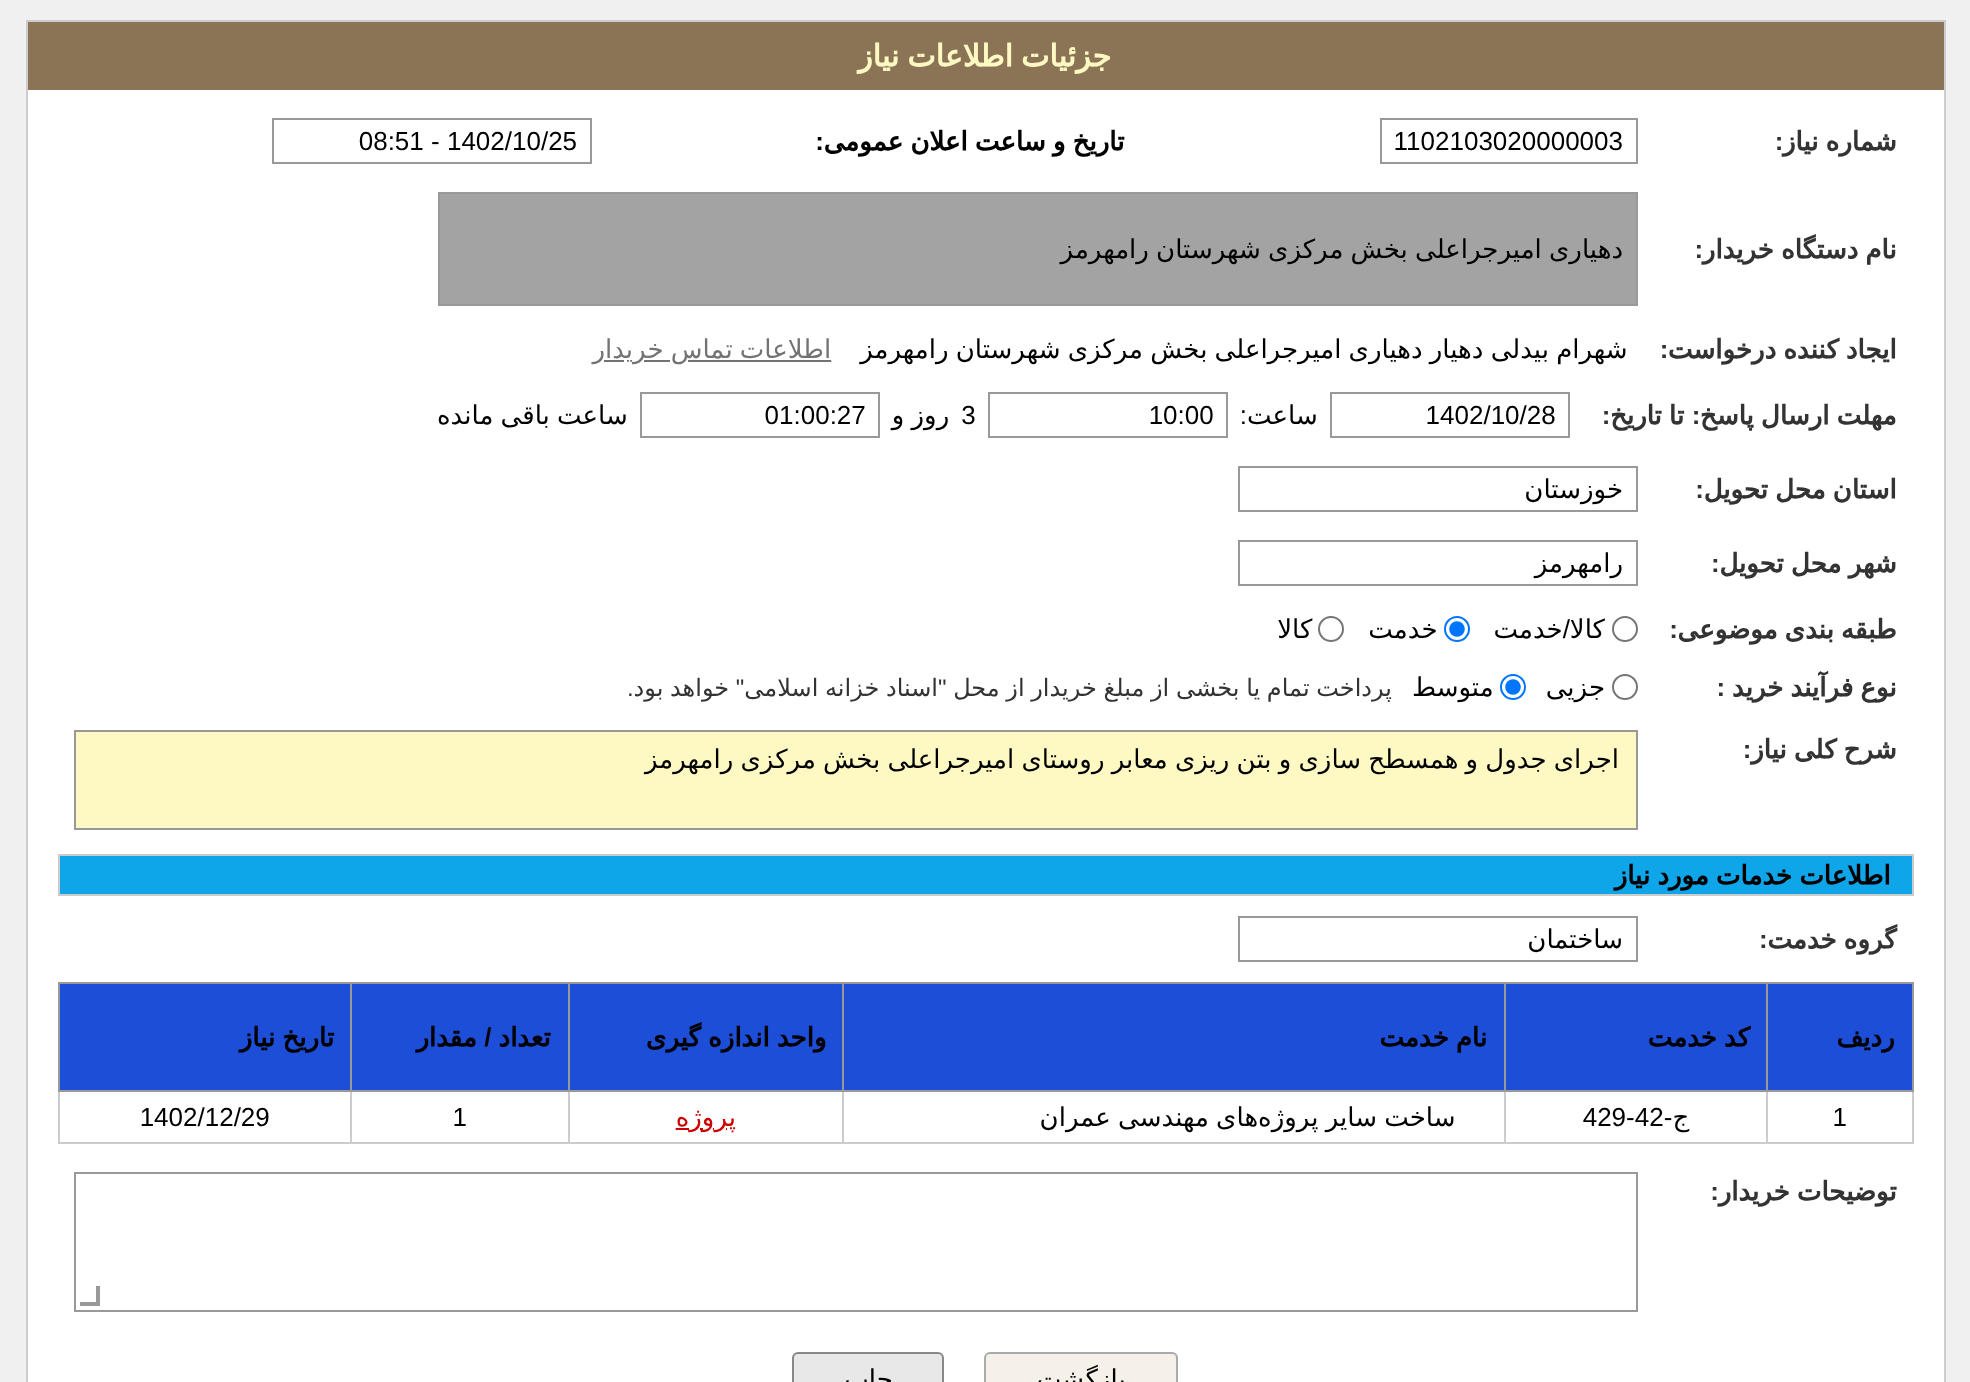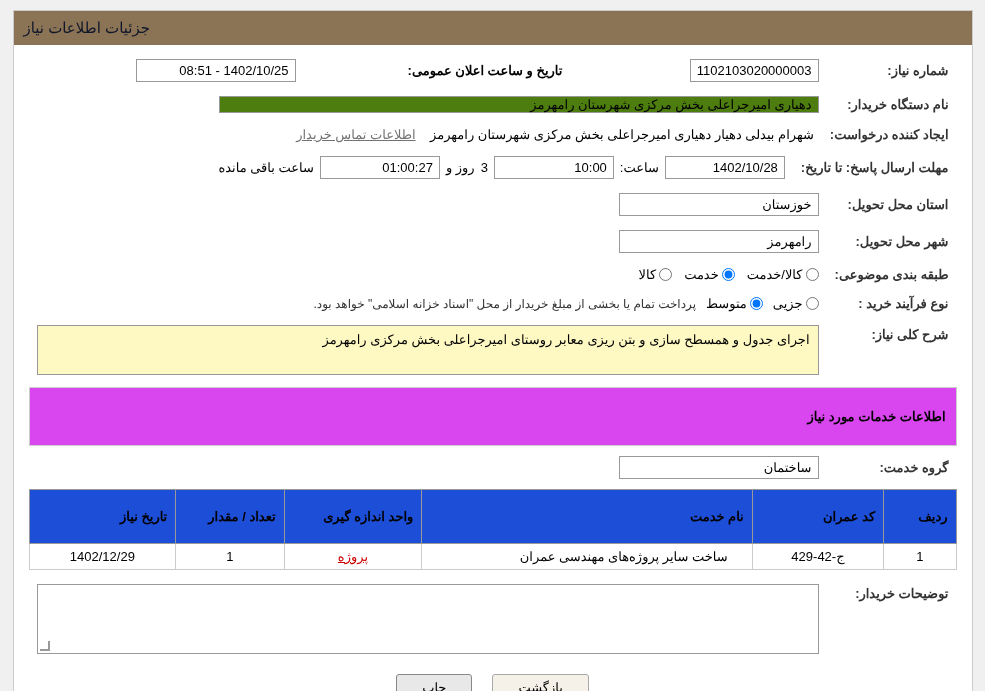--- a/index.html
+++ b/index.html
@@ -11,33 +11,33 @@
       padding: 10px;
     }
     .page-container {
       background: #fff;
       border: 1px solid #ccc;
       max-width: 960px;
       margin: 0 auto;
     }
     .page-header {
       background: #8B7355;
-      color: #0f172a;
-      text-align: left;
+      color: #fef9c3;
+      text-align: center;
       padding: 8px 10px;
       font-size: 15px;
-      font-weight: normal;
+      font-weight: bold;
     }
     .content-area {
       padding: 10px 15px;
     }
     .section-title {
-      background: #d946ef;
+      background: #0ea5e9;
       border: 1px solid #ccc;
-      padding: 21px 10px;
+      padding: 2px 10px;
       font-weight: bold;
       font-size: 13px;
       margin: 8px 0 6px 0;
       text-align: right;
     }
     .info-table {
       width: 100%;
       border-collapse: collapse;
       margin-bottom: 6px;
     }
@@ -55,22 +55,22 @@
     .value-box {
       border: 1px solid #999;
       background: #fff;
       padding: 3px 6px;
       display: inline-block;
       min-width: 120px;
       text-align: right;
     }
     .value-box-wide {
       border: 1px solid #999;
-      background: #4d7c0f;
-      padding: 0 6px;
+      background: #a3a3a3;
+      padding: 20px 6px;
       display: inline-block;
       width: 100%;
       text-align: right;
     }
     .inline-label {
       font-weight: bold;
       white-space: nowrap;
     }
     .contact-link {
       color: #737373;
@@ -335,21 +335,21 @@
           <span class="value-box" style="min-width:200px;">ساختمان</span>
         </td>
       </tr>
     </tbody>
       </table>
 
     <table class="data-table">
       <thead>
         <tr>
           <th>ردیف</th>
-          <th>کد عمران</th>
+          <th>کد خدمت</th>
           <th>نام خدمت</th>
           <th>واحد اندازه گیری</th>
           <th>تعداد / مقدار</th>
           <th>تاریخ نیاز</th>
         </tr>
       </thead>
       <tbody>
         <tr>
           <td>1</td>
           <td>ج-42-429</td>

